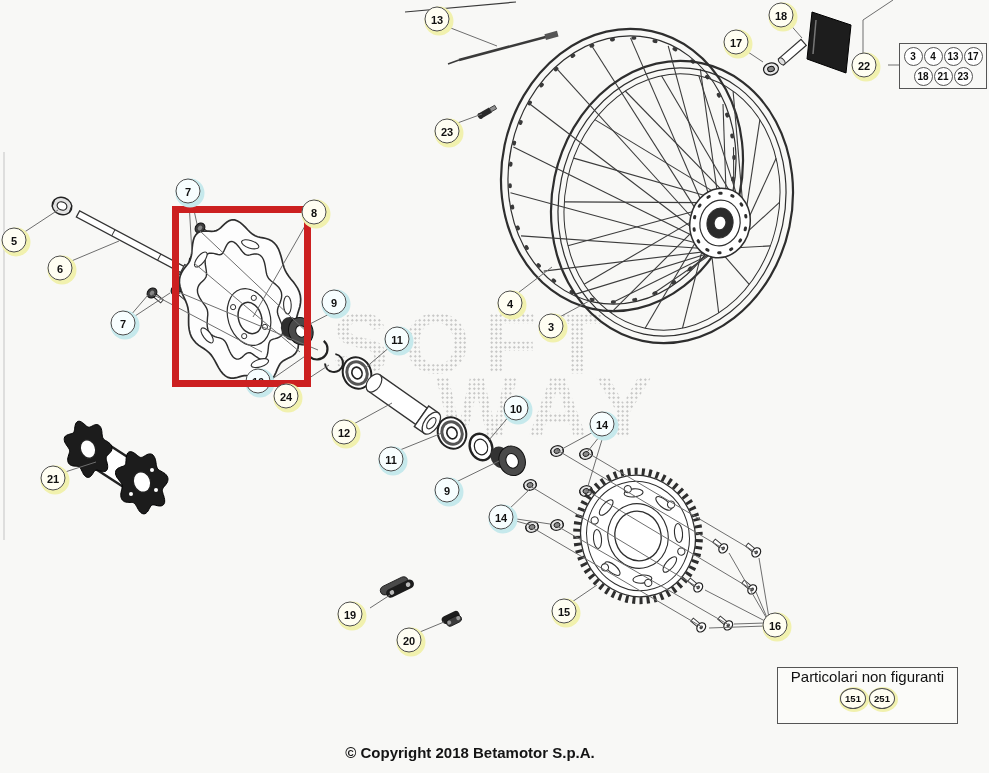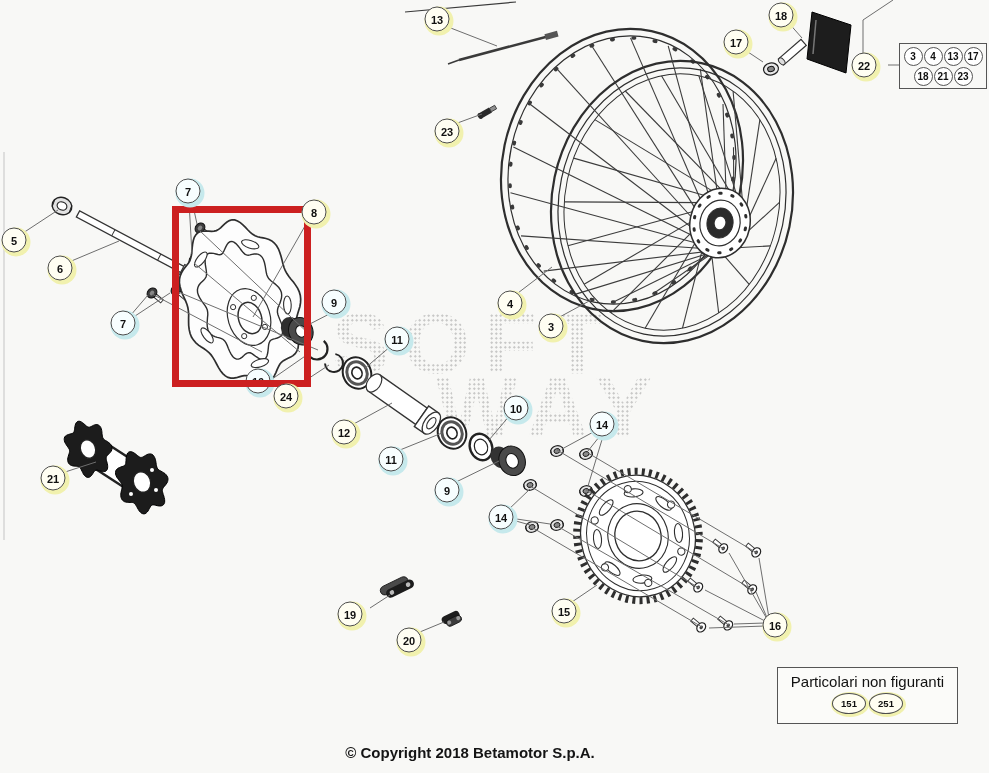--- a/index.html
+++ b/index.html
@@ -28,23 +28,23 @@
   .gbox{position:absolute;z-index:4;left:899px;top:43px;width:88px;height:46px;
         box-sizing:border-box;border:1.5px solid #555;background:rgba(255,255,255,.0);
         display:flex;flex-direction:column;justify-content:center;gap:1px;}
   .gb-row{display:flex;justify-content:center;gap:1px;}
   .gb-co{width:19px;height:19px;border-radius:50%;border:1.3px solid #555;background:#fff;
          box-sizing:border-box;display:flex;align-items:center;justify-content:center;
          font-size:10px;font-weight:bold;color:#111;}
   
   .legend{position:absolute;z-index:4;left:777px;top:667px;width:181px;height:57px;
           box-sizing:border-box;border:1.5px solid #555;background:#fbfbf9;text-align:center;}
-  .legend .title{font-size:15px;color:#111;margin-top:5px;}
+  .legend .title{font-size:15px;color:#111;}
   .legend .l-row{display:flex;justify-content:center;gap:3px;margin-top:3px;}
-  .co-mini{width:34px;height:21px;border-radius:50%;border:1.4px solid #4d4d4d;background:#fffef2;
+  .co-mini{width:26px;height:21px;border-radius:50%;border:1.4px solid #4d4d4d;background:#fffef2;
            box-shadow:1px 1px 0 2px #f1f1ae;box-sizing:border-box;display:flex;align-items:center;
            justify-content:center;font-size:9.5px;font-weight:bold;color:#111;}
   .copyright{position:absolute;z-index:4;left:0;top:744px;width:940px;text-align:center;
              font-size:15px;font-weight:bold;color:#141414;}
 </style>
 </head>
 <body>
 
 <div class="stage">
 

